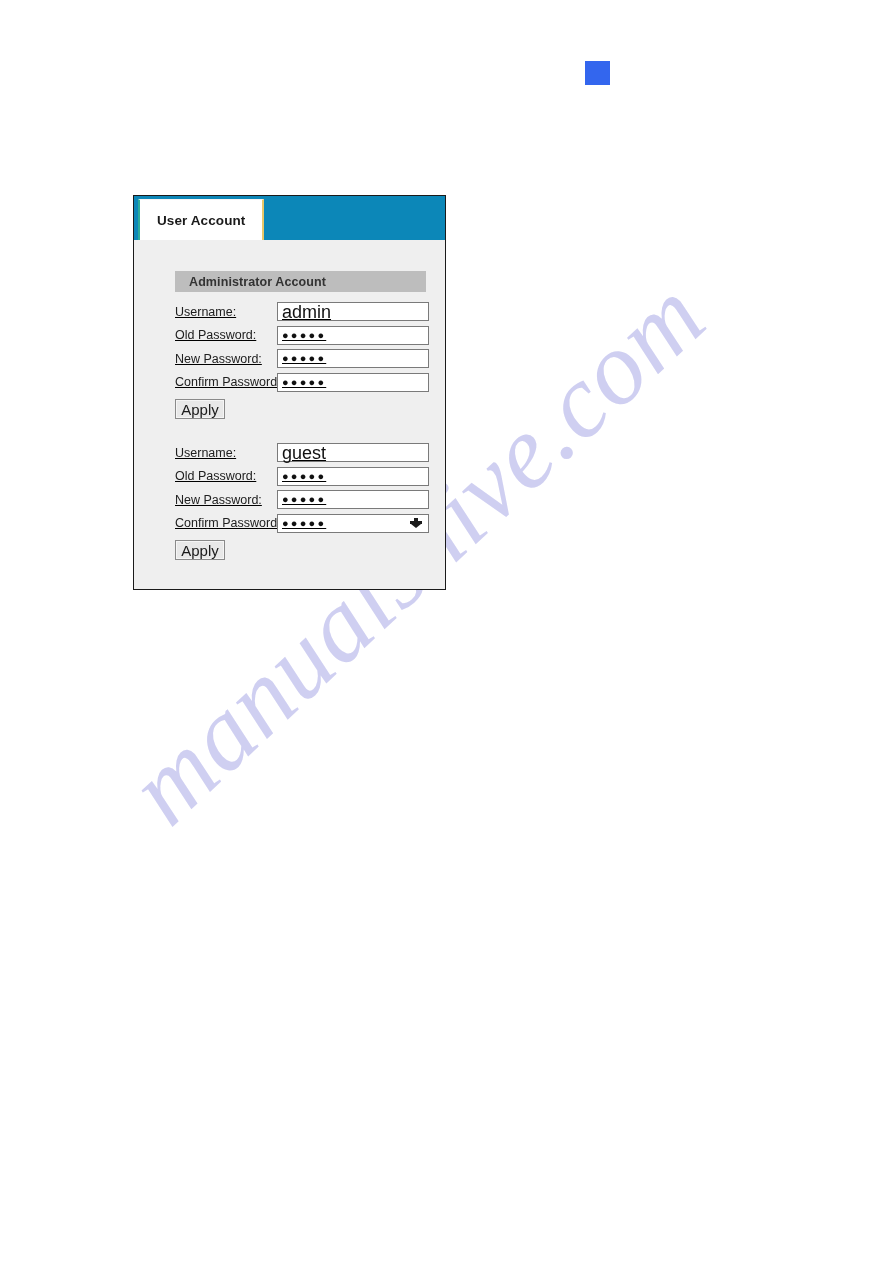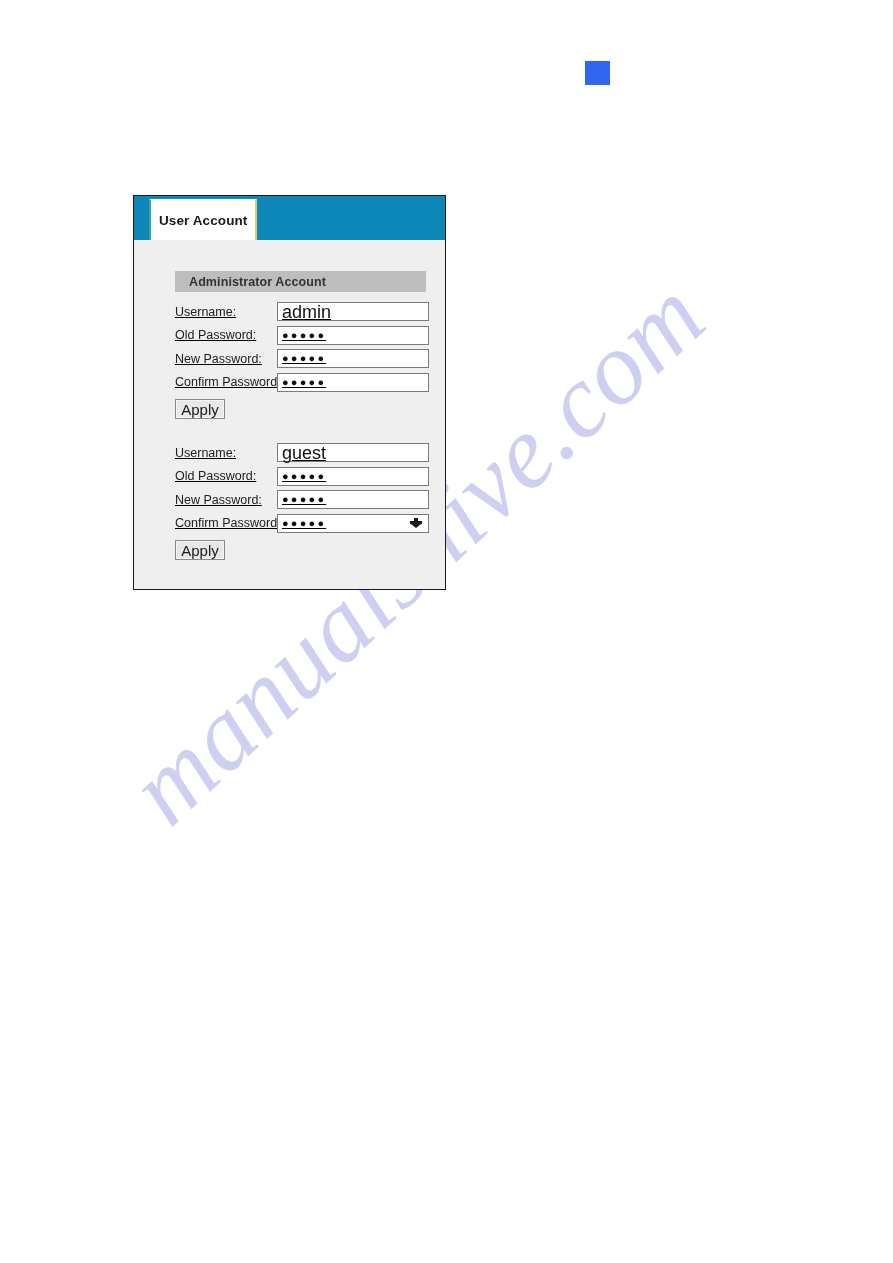--- a/index.html
+++ b/index.html
@@ -68,22 +68,22 @@
   .tab-strip {
     position: relative;
     height: 44px;
     background: #0c87b8;
     display: flex;
     align-items: flex-end;
   }
   .tab {
     position: relative;
     height: 41px;
-    margin-left: 15px;
-    padding: 0 8px;
+    margin-left: 4px;
+    padding: 0 17px;
     background: #ffffff;
     border-left: 2px solid #2aab9c;
     border-right: 2px solid #e8c86a;
     border-top: 1px solid #f4f4f4;
     display: flex;
     align-items: center;
     box-sizing: border-box;
   }
   .tab-label {
     font-size: 13.5px;

